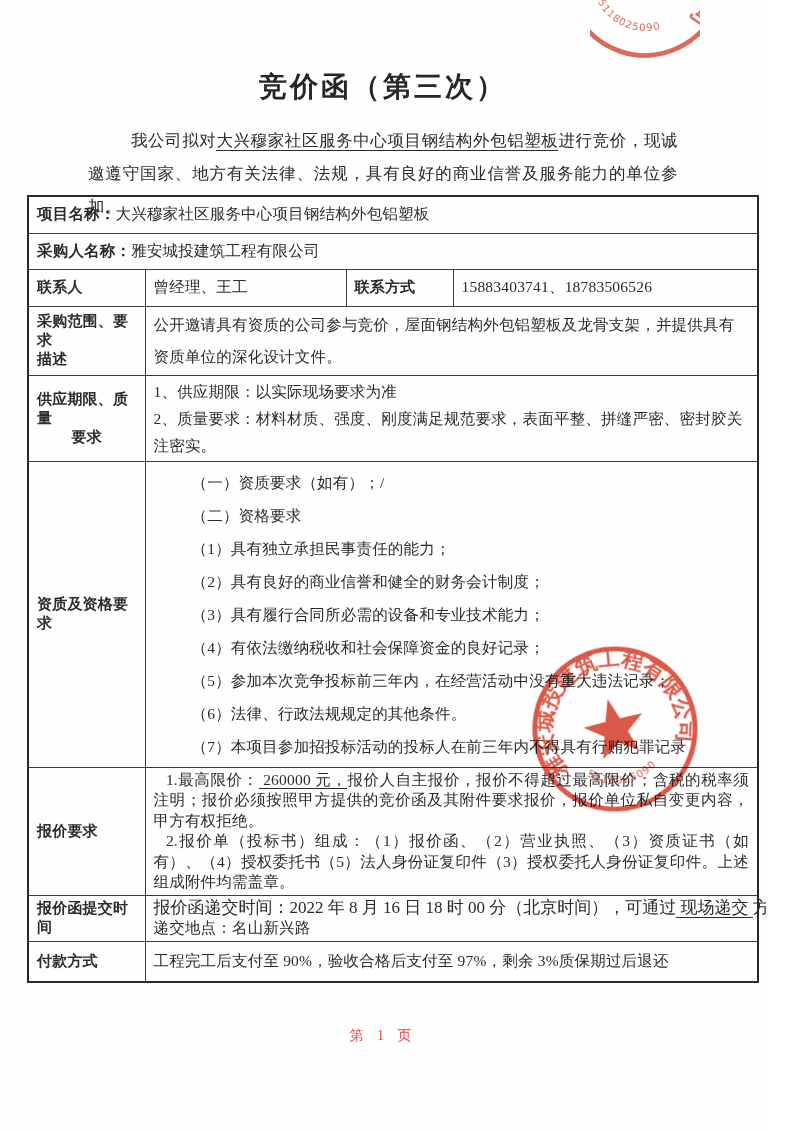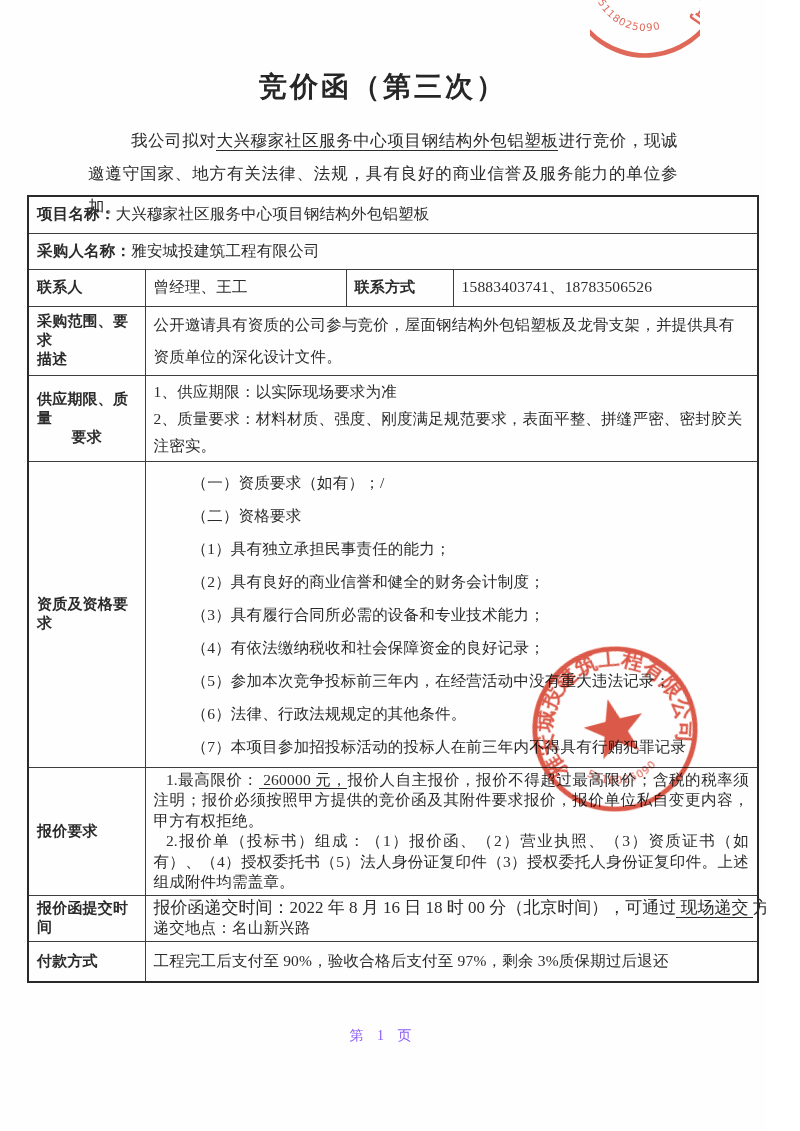--- a/index.html
+++ b/index.html
@@ -56,21 +56,21 @@
   .qual-item{line-height:33px;padding-left:38px;letter-spacing:0.2px;}
   .send-cell{font-size:14.5px;white-space:nowrap;letter-spacing:0;padding:0 5px;}
   .quote-cell{line-height:20.5px;text-align:justify;padding:3px 8px;}
   .quote-p{text-indent:0.8em;}
   .submit-cell{line-height:20.5px;padding:2px 8px;}
   .submit-l1{white-space:nowrap;font-size:17px;letter-spacing:0;}
   .pay-cell{vertical-align:top;padding-top:5px;}
   
   .footer{
     position:absolute;top:1027px;left:0;width:100%;
-    text-align:center;font-size:14px;letter-spacing:5px;color:#8b5cf6;
+    text-align:center;font-size:14px;letter-spacing:5px;color:#ef4444;
   }
   
   .seal{
     position:absolute;left:526px;top:640px;
     width:178px;height:178px;
     transform:rotate(-14deg);
     mix-blend-mode:multiply;
     opacity:0.88;
     filter:blur(0.3px);
   }

